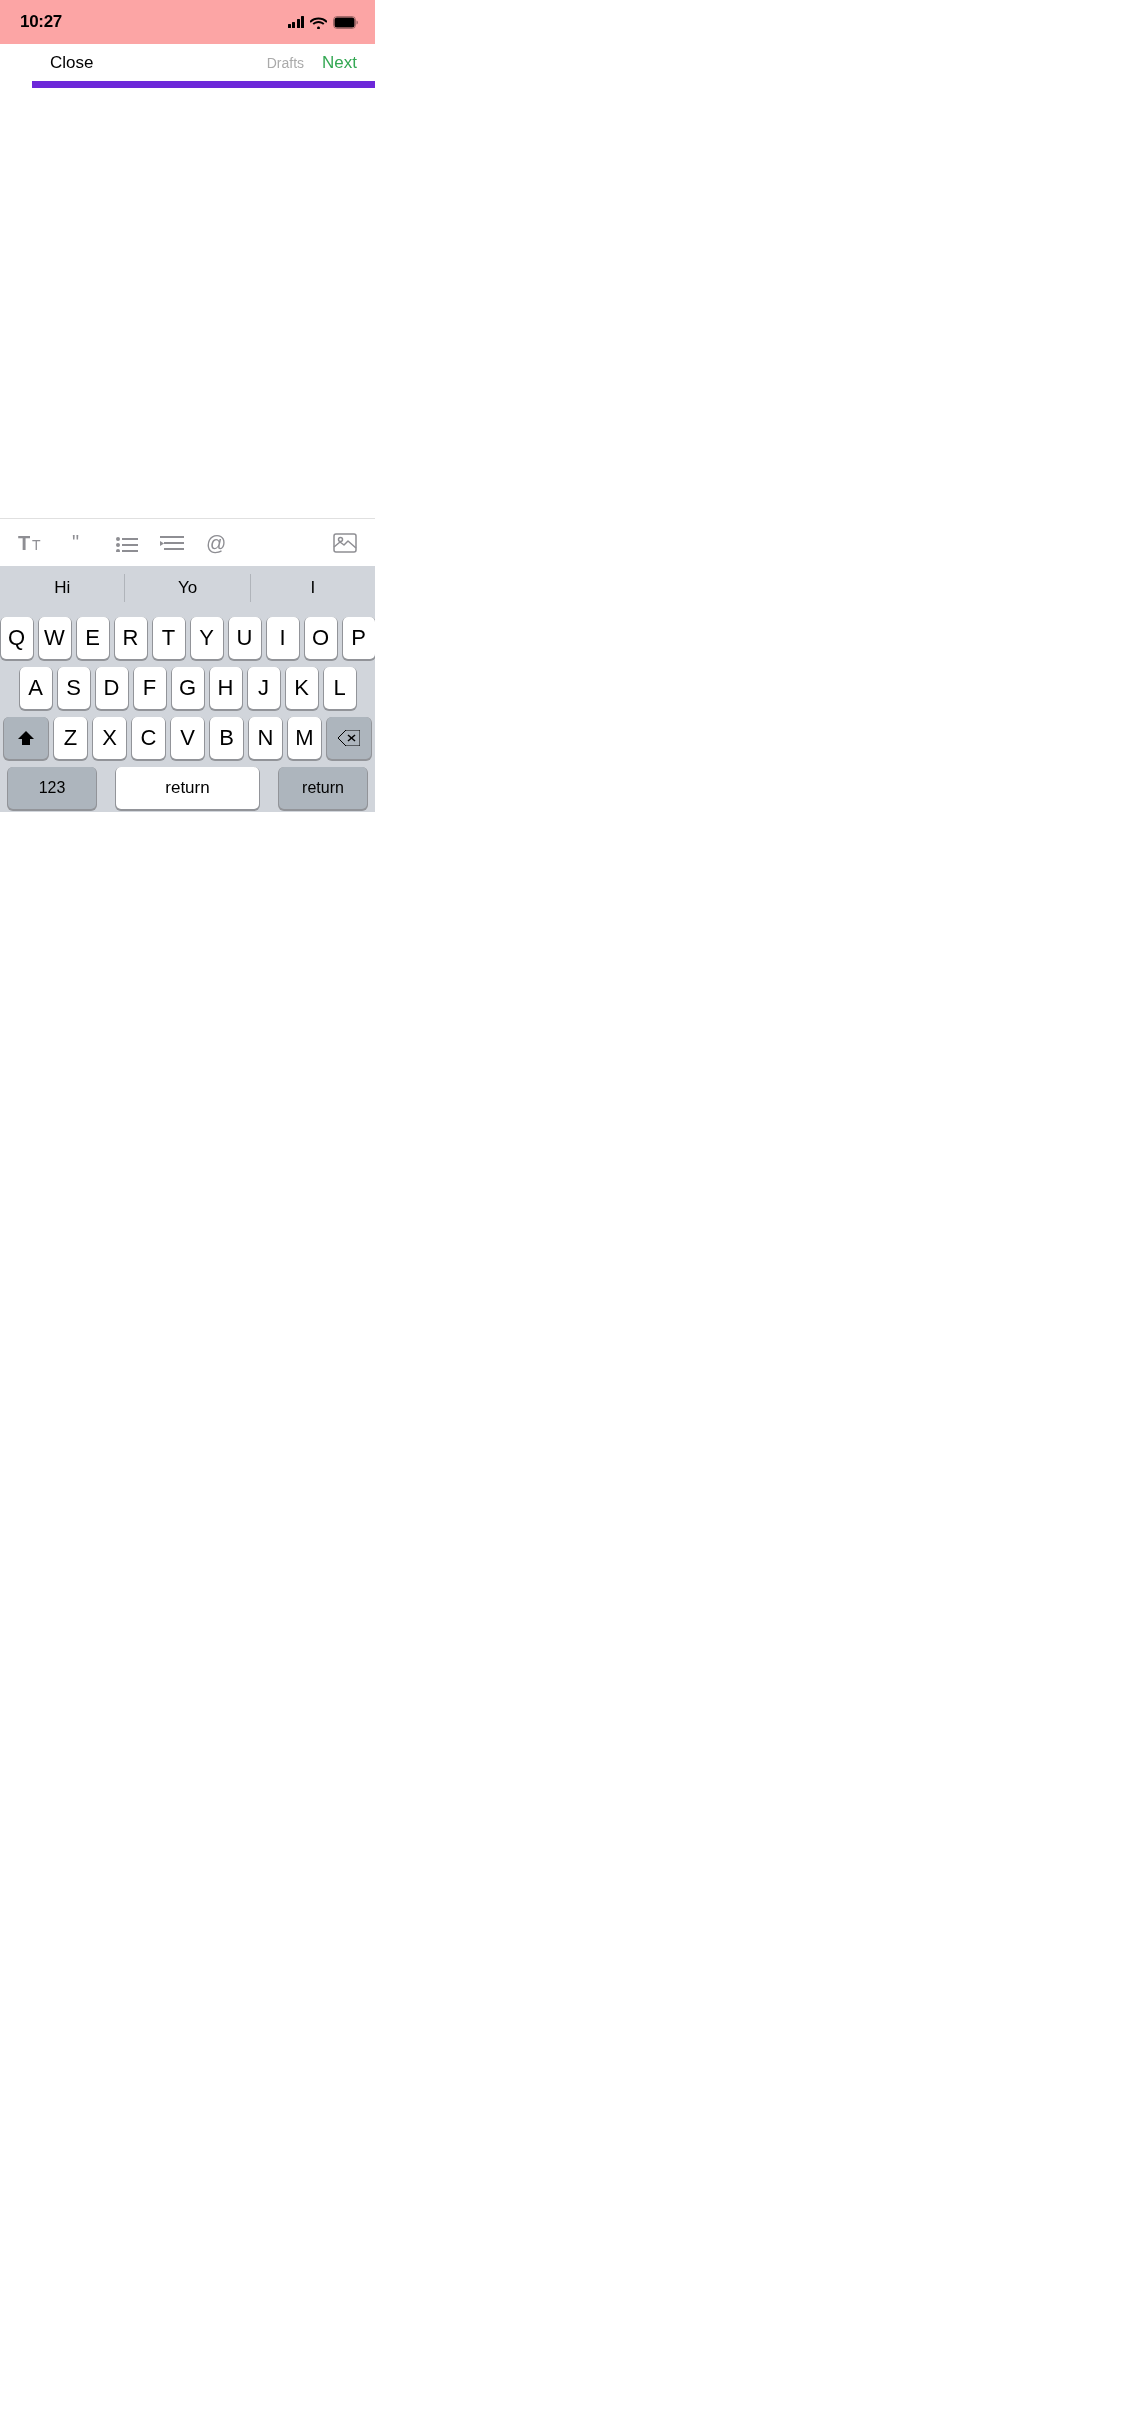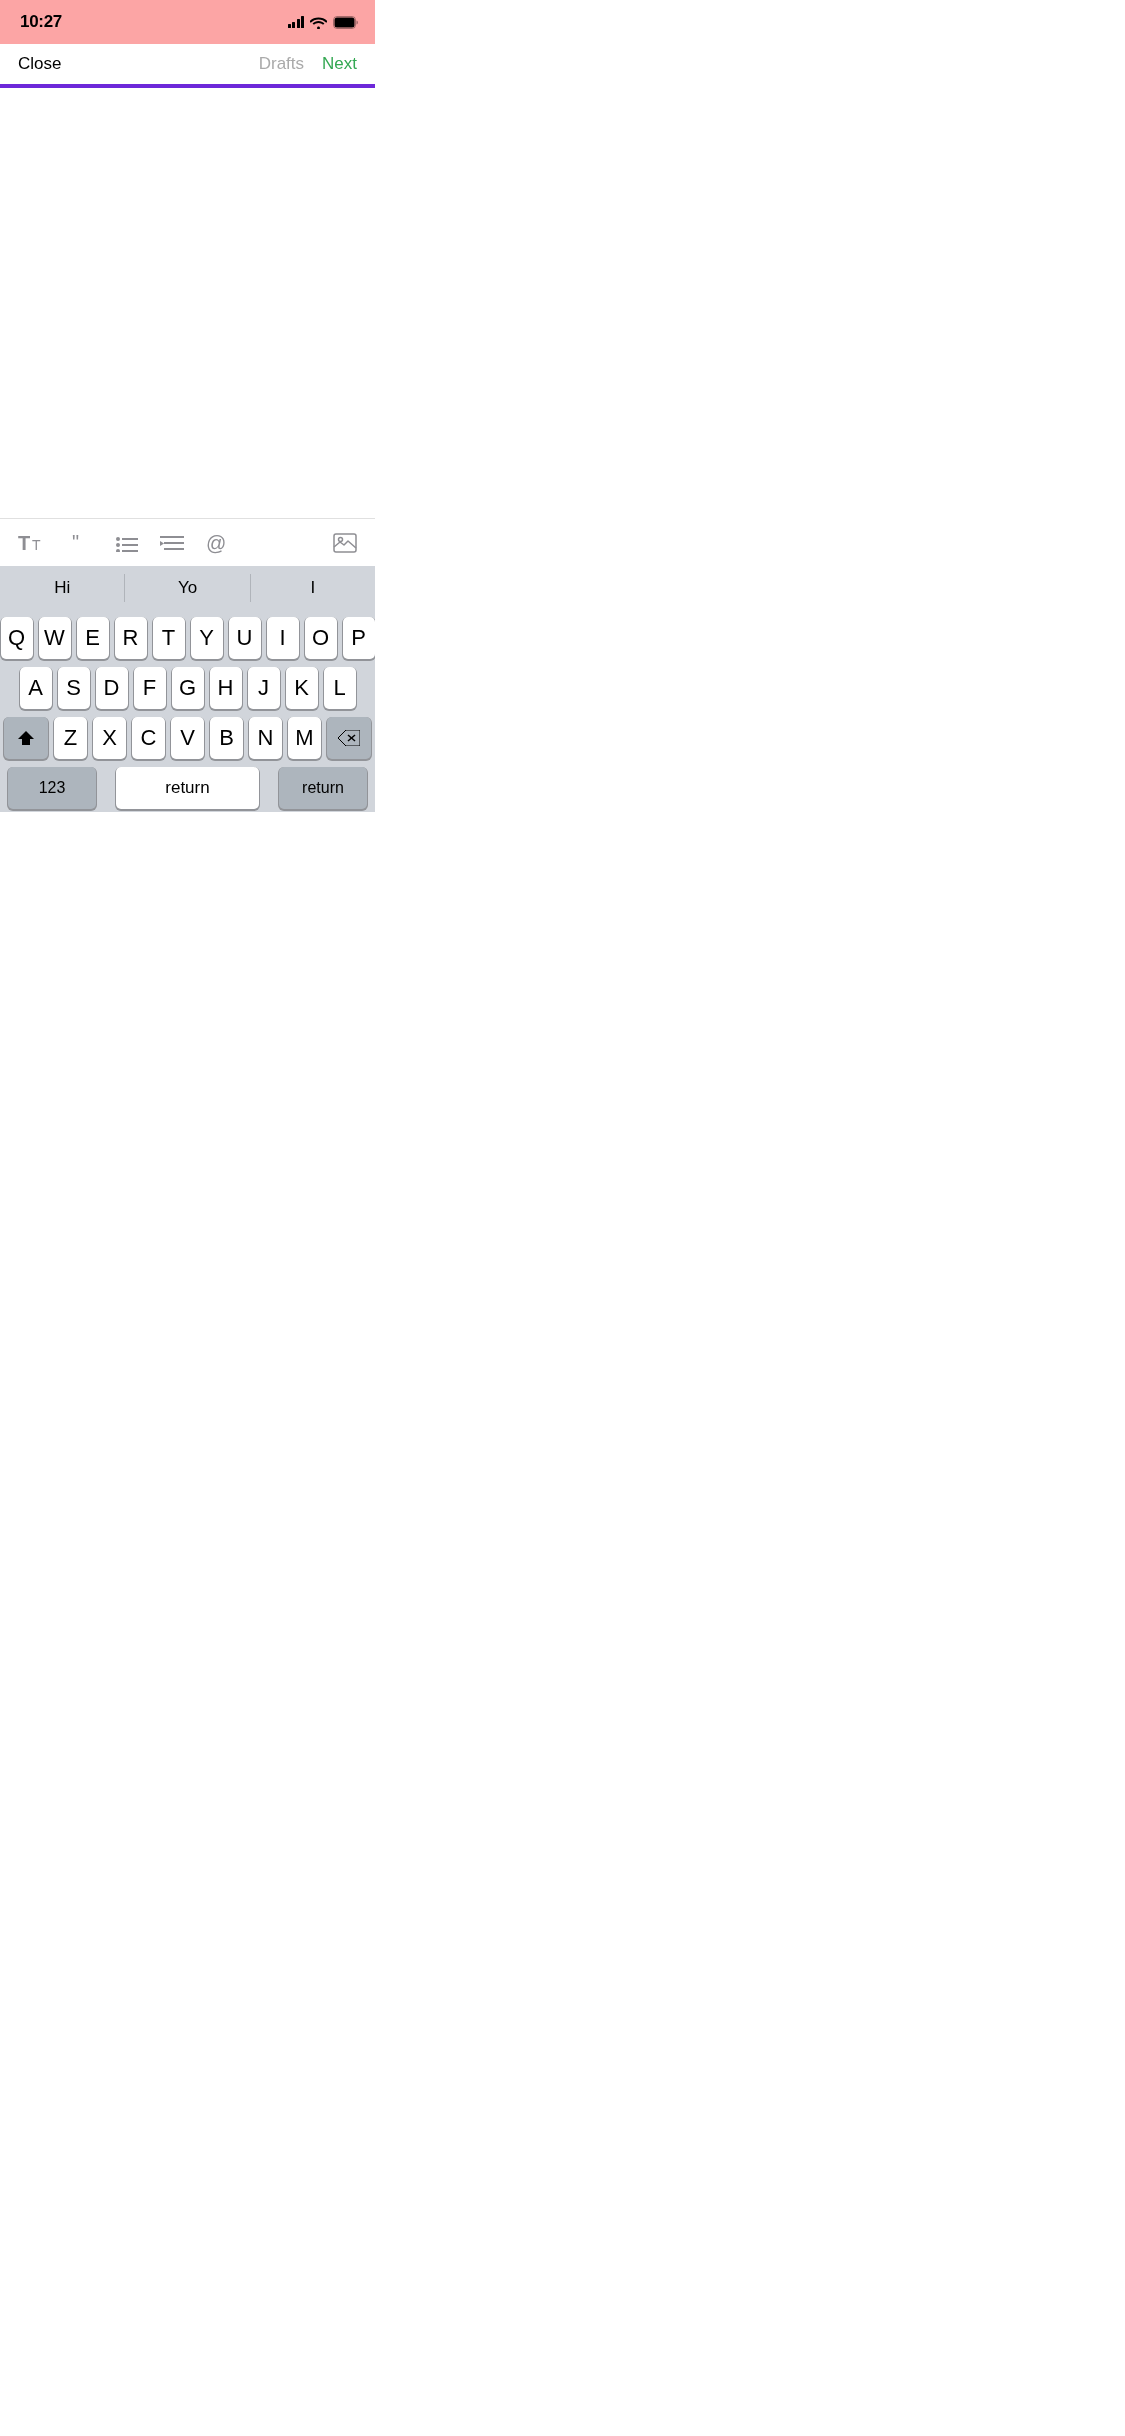--- a/index.html
+++ b/index.html
@@ -55,37 +55,38 @@
     }
 
     
     .nav-bar {
       height: 44px;
       background: #fff;
       display: flex;
       align-items: center;
       justify-content: space-between;
       padding: 0 18px;
-      border-bottom: 4px solid #6d28d9;
+      border-bottom: 7px solid #6d28d9;
+      margin-left: 32px;
     }
 
     .nav-close {
       font-size: 17px;
       color: #000;
       cursor: pointer;
     }
 
     .nav-right {
       display: flex;
       align-items: center;
       gap: 18px;
     }
 
     .nav-drafts {
-      font-size: 17px;
+      font-size: 14px;
       color: #aaa;
     }
 
     .nav-next {
       font-size: 17px;
       color: #34a853;
       font-weight: 400;
     }
 
     

